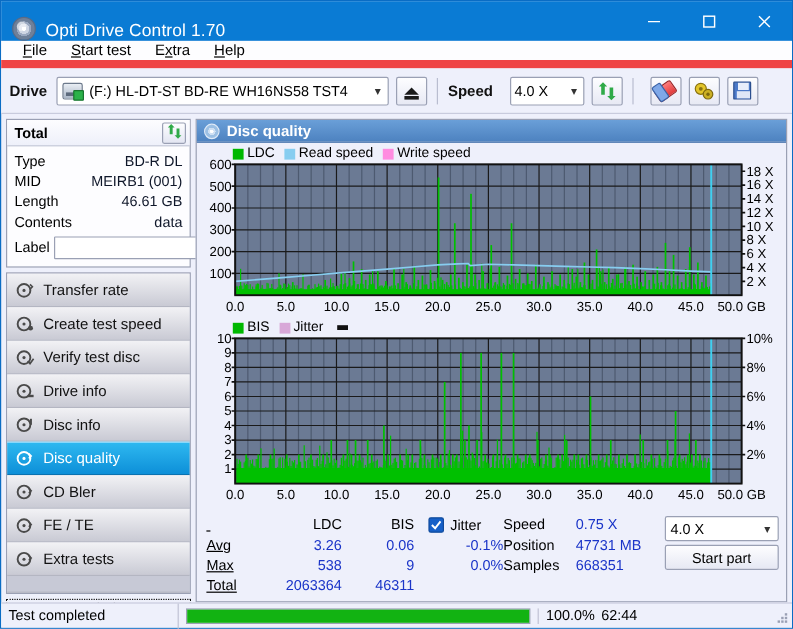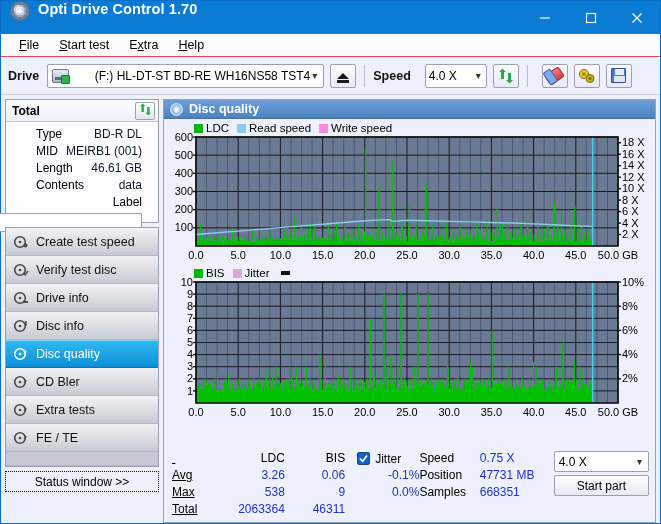--- a/index.html
+++ b/index.html
@@ -15,22 +15,22 @@
   .win {
     width:661px; height:524px;
     display:flex; flex-direction:column;
     background:#eef0fb;
     border:1px solid #0a6cc4;
     position:relative;
   }
 
   
   .titlebar {
-    height:33px; background:#0a7bd4; display:flex; align-items:flex-start;
-    flex:0 0 33px; position:relative;font-weight:bold;
+    height:33px; background:#0a7bd4; display:flex; align-items:flex-end;
+    flex:0 0 33px; position:relative;
   }
   .title-icon {
     width:20px; height:20px; margin-left:9px; margin-right:8px;
     border-radius:50%;
     background:
       radial-gradient(circle at 50% 50%, #ffffff 0 14%, #cfd6e4 15% 34%, #9aa8c0 35% 48%, #6f8099 49% 100%);
     border:1px solid #5a6b86;
     position:relative;
   }
   .title-icon::after{
@@ -43,35 +43,35 @@
   .win-btns { position:absolute; right:0; top:0; height:33px; display:flex; }
   .win-btn {
     width:46px; height:33px; display:flex; align-items:center; justify-content:center;
     color:#fff; font-size:13px; line-height:1;
   }
   .win-btn svg { display:block; }
 
   
   .menubar {
     height:23px; flex:0 0 23px; background:#fdfdff; display:flex; align-items:center;
-    padding-left:8px; border-bottom:1px solid #ef4444;
+    padding-left:8px; border-bottom:7px solid #ef4444;
   }
   .menu-item { padding:2px 10px; font-size:12.5px; color:#000; }
   .menu-item u { text-decoration:underline; }
 
   
   .toolbar {
     height:38px; flex:0 0 38px; background:#eef0fb;
     display:flex; align-items:center; padding:0 7px;
     border-bottom:1px solid #c8cbdd;
   }
   .tb-label { font-weight:bold; font-size:12.5px; color:#111; margin-right:8px; }
   .drive-combo {
     height:24px; background:#fff; border:1px solid #9aa0b4; border-radius:2px;
-    display:flex; align-items:center; padding:0 4px; width:277px;text-align:right;
+    display:flex; align-items:center; padding:0 4px; width:277px;
   }
   .drive-icon {
     width:17px; height:14px; margin-right:5px; position:relative; flex:0 0 17px;
     background:linear-gradient(#e9eef4,#aab6c6);
     border:1px solid #6d7a8c; border-radius:2px;
   }
   .drive-icon::before{
     content:""; position:absolute; left:2px; bottom:2px; width:9px; height:3px;
     background:#5d6a7c;
   }
@@ -132,25 +132,25 @@
   .disc-head {
     height:22px; display:flex; align-items:center; justify-content:space-between;
     padding:0 3px 0 6px; background:linear-gradient(#fdfdff,#eef0fa);
     border-bottom:1px solid #c3c7d8;
   }
   .disc-head b { font-size:12px; }
   .disc-head-btn {
     width:20px;height:18px;border:1px solid #9aa0b4;border-radius:2px;
     background:linear-gradient(#fdfdff,#e3e6f2); display:flex;align-items:center;justify-content:center;
   }
-  .disc-rows { padding:3px 16px 5px 6px;margin-left:24px; }
+  .disc-rows { padding:3px 6px 5px 6px; }
   .disc-row { display:flex; justify-content:space-between; align-items:center; height:17px; font-size:12px; }
   .disc-row .k { color:#000; }
   .disc-row .v { color:#0f172a; }
-  .label-row { display:flex; align-items:flex-end; gap:4px; height:22px; margin-top:2px;flex-direction:column; }
+  .label-row { display:flex; align-items:center; gap:4px; height:22px; margin-top:2px; }
   .label-row .k{ font-size:12px; }
   .label-input {
     flex:1; height:19px; background:#fff; border:1px solid #9aa0b4; border-radius:1px;
   }
   .cd-btn {
     width:21px;height:21px;border:1px solid #9aa0b4;border-radius:2px;
     background:linear-gradient(#fdfdff,#e3e6f2); display:flex;align-items:center;justify-content:center;
   }
   .cd-disc {
     width:15px;height:15px;border-radius:50%;
@@ -372,20 +372,30 @@
           </div>
         </div>
       </div>
 
       <div class="nav">
         <div class="nav-item">
           <span class="nav-icon">
             <svg width="16" height="16" viewBox="0 0 16 16">
                 <circle cx="7" cy="8" r="5.3" fill="none" stroke="#4a4a4a" stroke-width="1.6"></circle>
                 <circle cx="7" cy="8" r="1.3" fill="#4a4a4a"></circle>
+                <path d="M12 3 l2 2 -2 2" fill="none" stroke="#4a4a4a" stroke-width="1.3"></path>
+              </svg>
+          </span>
+          <span>Transfer rate</span>
+        </div>
+        <div class="nav-item">
+          <span class="nav-icon">
+            <svg width="16" height="16" viewBox="0 0 16 16">
+                <circle cx="7" cy="8" r="5.3" fill="none" stroke="#4a4a4a" stroke-width="1.6"></circle>
+                <circle cx="7" cy="8" r="1.3" fill="#4a4a4a"></circle>
                 <circle cx="12.5" cy="11.5" r="2" fill="#4a4a4a"></circle>
               </svg>
           </span>
           <span>Create test speed</span>
         </div>
         <div class="nav-item">
           <span class="nav-icon">
             <svg width="16" height="16" viewBox="0 0 16 16">
                 <circle cx="7" cy="8" r="5.3" fill="none" stroke="#4a4a4a" stroke-width="1.6"></circle>
                 <circle cx="7" cy="8" r="1.3" fill="#4a4a4a"></circle>
@@ -435,31 +445,31 @@
           <span>CD Bler</span>
         </div>
         <div class="nav-item">
           <span class="nav-icon">
             <svg width="16" height="16" viewBox="0 0 16 16">
                 <circle cx="7" cy="8" r="5.3" fill="none" stroke="#4a4a4a" stroke-width="1.6"></circle>
                 <circle cx="7" cy="8" r="1.3" fill="#4a4a4a"></circle>
                 <path d="M11 5 l2 2 -2 2" fill="none" stroke="#4a4a4a" stroke-width="1.3"></path>
               </svg>
           </span>
-          <span>Extra tests</span>
+          <span>FE / TE</span>
         </div>
         <div class="nav-item">
           <span class="nav-icon">
             <svg width="16" height="16" viewBox="0 0 16 16">
                 <circle cx="7" cy="8" r="5.3" fill="none" stroke="#4a4a4a" stroke-width="1.6"></circle>
                 <circle cx="7" cy="8" r="1.3" fill="#4a4a4a"></circle>
                 <path d="M11 5 l2 2 -2 2" fill="none" stroke="#4a4a4a" stroke-width="1.3"></path>
               </svg>
           </span>
-          <span>FE / TE</span>
+          <span>Extra tests</span>
         </div>
         <div class="nav-gap"></div>
       </div>
 
       <div class="status-btn">Status window &gt;&gt;</div>
     </div>
 
     <div class="right-col">
       <div class="dq-head">
         <span class="ic"></span>
@@ -1769,13 +1779,33 @@
           <div class="sel-speed">
             <span>4.0 X</span>
             <span class="caret">▾</span>
           </div>
           <div class="btn">Start part</div>
         </div>
       </div>
     </div>
   </div>
 
+  <div class="statusbar">
+    <div class="sb-cell sb-1">Test completed</div>
+    <div class="sb-prog">
+      <div class="prog-track">
+        <div class="prog-fill" id="prog-fill" style="width: 100%;"></div>
+      </div>
+    </div>
+    <div class="sb-cell sb-pct">100.0%</div>
+    <div class="sb-cell sb-time">62:44</div>
+    <svg class="grip" viewBox="0 0 12 12">
+      <g fill="#9aa0b4">
+        <rect x="8" y="8" width="2" height="2"></rect>
+          <rect x="5" y="8" width="2" height="2"></rect>
+        <rect x="8" y="5" width="2" height="2"></rect>
+          <rect x="2" y="8" width="2" height="2"></rect>
+        <rect x="5" y="5" width="2" height="2"></rect>
+          <rect x="8" y="2" width="2" height="2"></rect>
+      </g>
+    </svg>
+  </div>
 </div>
 
 </body></html>

